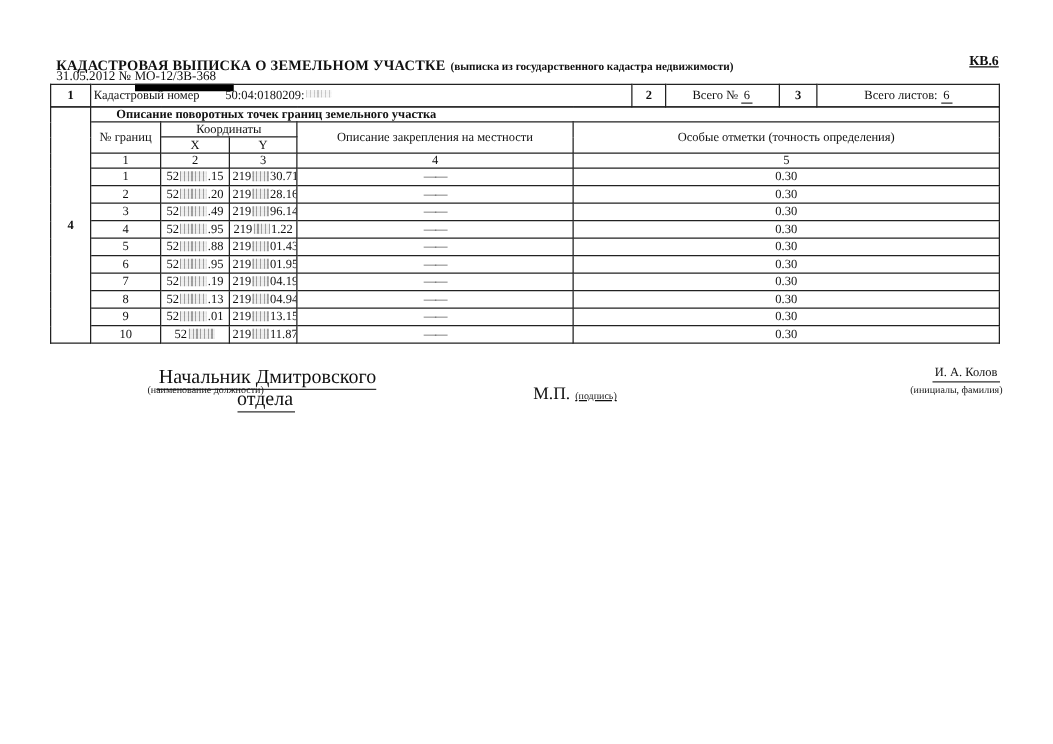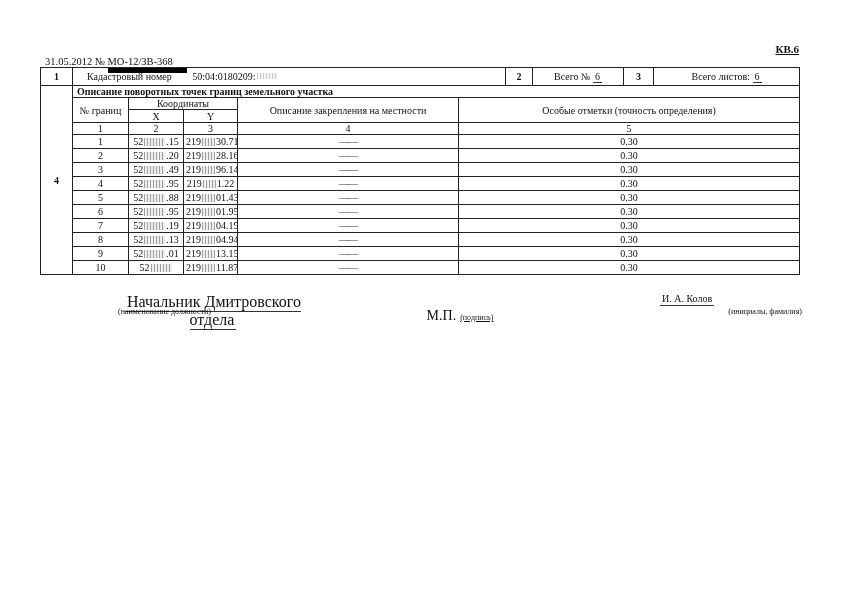--- a/index.html
+++ b/index.html
@@ -17,24 +17,24 @@
   .doc-number { border-bottom:6px solid #000000; padding-right:14px; }
 
   
   table { border-collapse:collapse; table-layout:fixed; }
   td { border:1px solid #222; font-size:10px; text-align:center; vertical-align:middle; padding:0 2px; overflow:hidden; white-space:nowrap; }
   .tblA { position:absolute; left:40px; top:67px; width:759px; }
   .tblA td { height:18px; }
   .tblB { position:absolute; left:40px; top:85px; width:759px; }
   .bold { font-weight:bold; }
   .left { text-align:left; padding-left:4px; }
-  .cad-label { padding-left:14px; }
+  .cad-label { padding-left:2px; }
   .cad-value { margin-left:18px; }
   .row-sec td { height:12px; }
-  .sec-title { text-align:left; font-weight:bold; padding-left:4px; }
+  .sec-title { text-align:left; font-weight:bold; padding-left:20px; }
   .row-ch1 td { height:12px; }
   .row-ch2 td { height:13px; }
   .row-nums td { height:11px; }
   .row-data td { height:14px; }
   .uline { border-bottom:1px solid #333; padding:0 2px; }
 
   
   .redact { display:inline-block; height:8px; vertical-align:-1px; margin:0 1px; opacity:.8;
     background:
       repeating-linear-gradient(90deg, rgba(120,120,120,.85) 0 1px, rgba(235,235,235,.9) 1px 3px),
@@ -42,29 +42,33 @@
   .rx { width:21px; } .ry { width:13px; } .rcad { width:20px; height:6px; opacity:.45; vertical-align:1px; }
 
   .dash { color:#3c3c3c; letter-spacing:-1px; }
 
   
   .footer { position:absolute; left:0; top:0; width:842px; }
   .sign-pos  { position:absolute; left:118px; top:293px; width:190px; text-align:center; font-size:16px; }
   .sign-pos-label { position:absolute; left:118px; top:307px; width:190px; text-align:left; font-size:8px; }
   .mp-block  { position:absolute; left:400px; top:306px; width:120px; text-align:center; white-space:nowrap; }
   .mp { font-size:14px; } .mp-note { font-size:8px;text-decoration:underline; }
-  .sign-name { position:absolute; left:660px; top:293px; width:140px; text-align:left; font-size:10px; }
+  .sign-name { position:absolute; left:660px; top:293px; width:140px; text-align:right; font-size:10px; }
   .sign-name-label { position:absolute; left:660px; top:307px; width:142px; text-align:right; font-size:8px; }
   .sig-ul { border-bottom:1px solid #333; padding:0 2px 1px 2px; }
 </style>
 </head>
 <body>
 
 <div class="doc">
 
+  <div class="title-line">
+    <span class="title-main">КАДАСТРОВАЯ ВЫПИСКА О  ЗЕМЕЛЬНОМ УЧАСТКЕ</span>
+    <span class="title-note">(выписка из государственного кадастра недвижимости)</span>
+  </div>
   <div class="form-code">КВ.6</div>
   <div class="date-line">
     <span>31.05.2012 №</span>
     <span class="doc-number">МО-12/ЗВ-368</span>
   </div>
 
   <table class="tblA">
     <colgroup>
         <col style="width:32px">
         <col style="width:433px">

